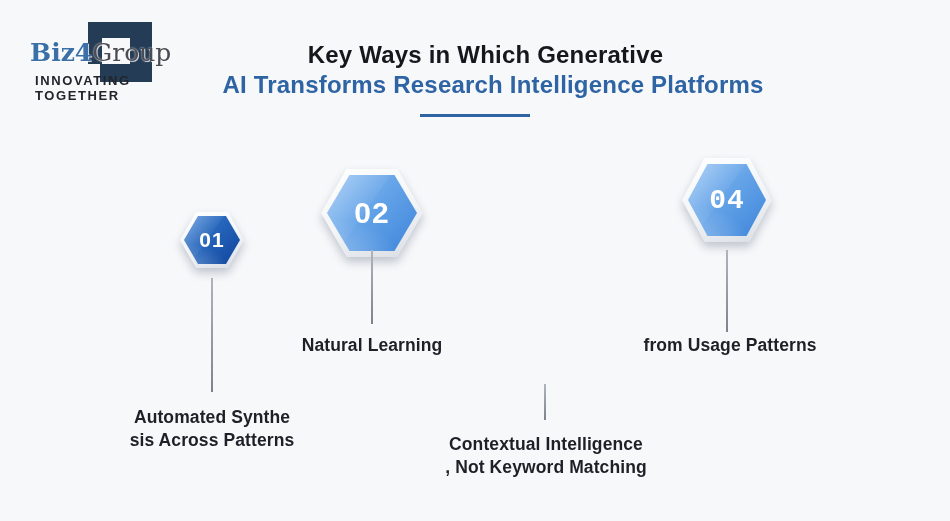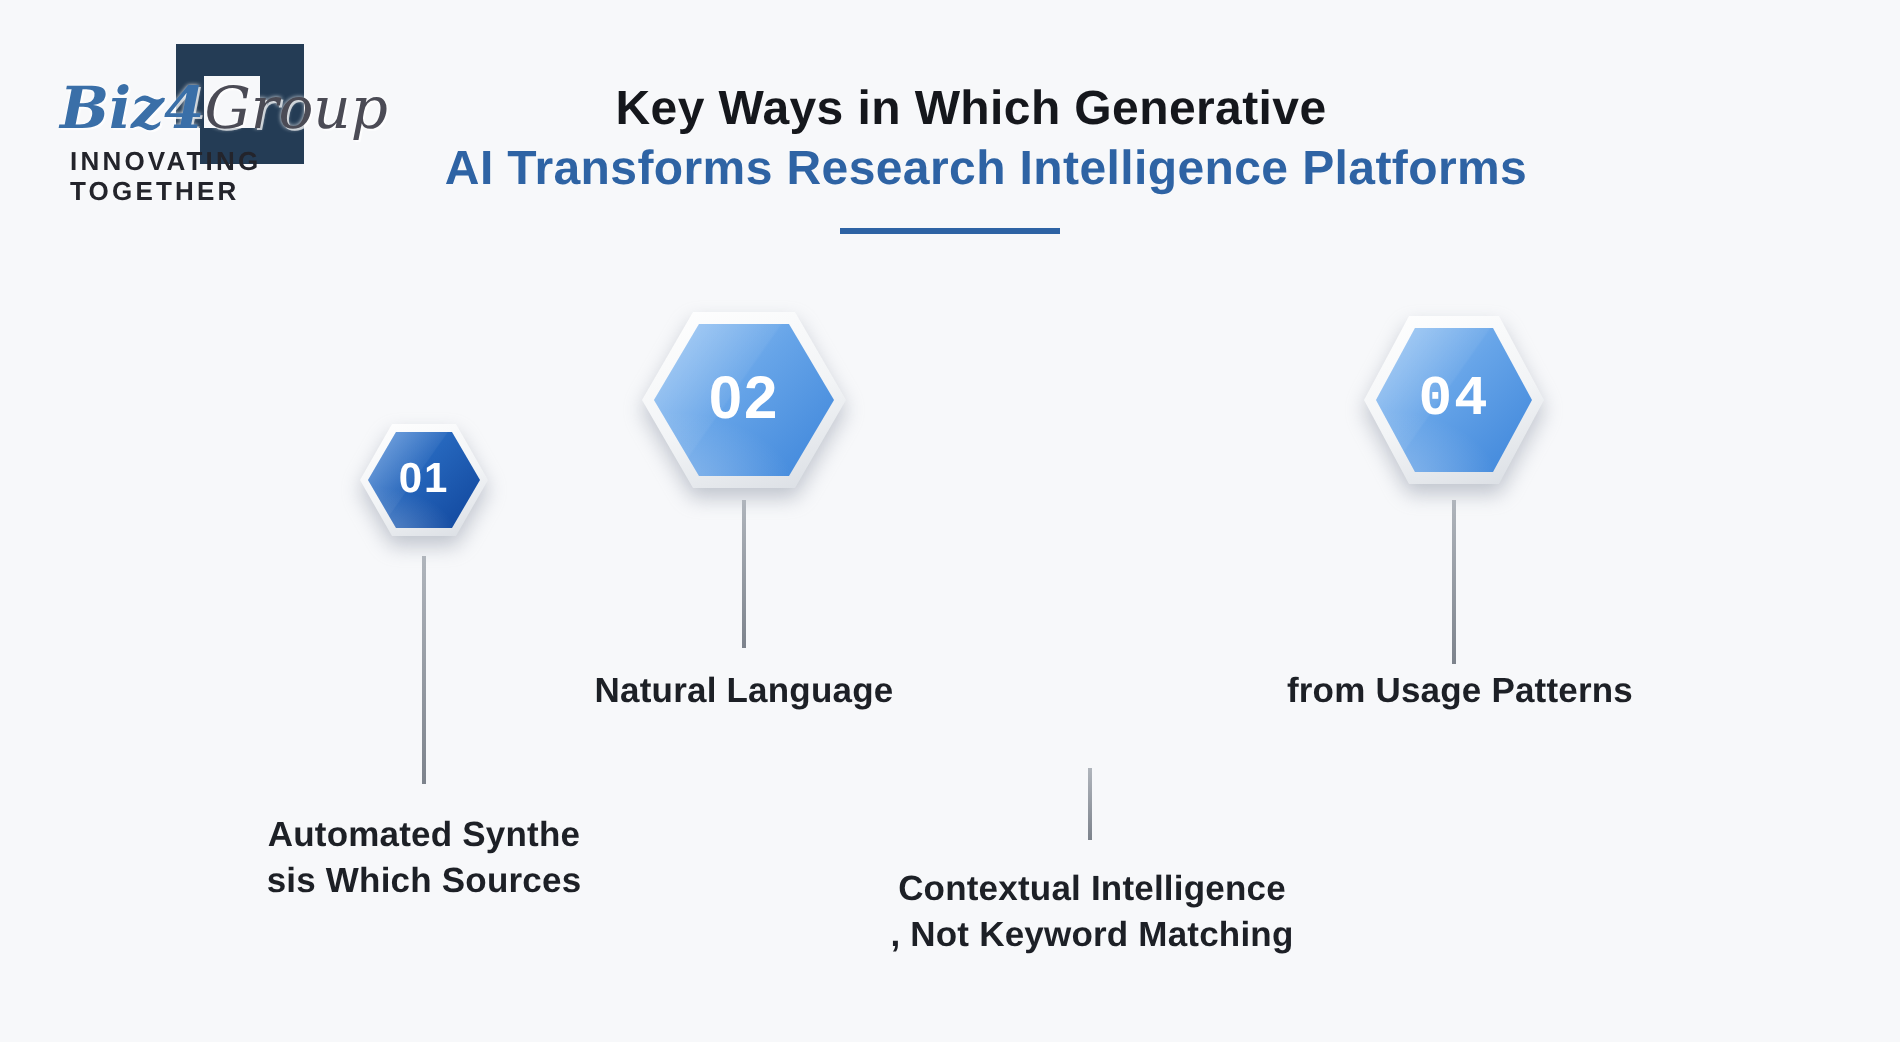--- a/index.html
+++ b/index.html
@@ -3,21 +3,21 @@
 <meta charset="utf-8">
 <style>
   html,body{margin:0;padding:0;}
   body{font-family:"Liberation Sans",sans-serif;background:#f7f8fa;}
   .canvas{position:relative;width:950px;height:521px;background:#f7f8fa;overflow:hidden;}
 
   
   .logo{position:absolute;left:28px;top:18px;width:132px;height:74px;}
   .logo svg{position:absolute;left:0;top:0;}
   .logo-text{position:absolute;left:2px;top:22px;white-space:nowrap;
-    font-family:"DejaVu Serif",serif;font-style:italic;font-size:29px;line-height:1;
+    font-family:"DejaVu Serif",serif;font-size:25px;line-height:1;
     text-shadow:0 0 2px rgba(255,255,255,.9),1px 1px 0 rgba(255,255,255,.7);}
   .logo-text .biz{color:#3a6fa8;font-weight:700;}
   .logo-text .four{color:#3a6fa8;font-weight:700;}
   .logo-text .group{color:#4b4b55;}
   .tagline{position:absolute;left:7px;top:55px;font-size:13px;font-weight:700;
     letter-spacing:1.6px;color:#23242b;}
 
   
   .title{position:absolute;left:0;top:40px;width:100%;text-align:center;line-height:1.25;}
   .title .t1{font-size:24px;font-weight:600;color:#15171c;letter-spacing:.2px;padding-left:21px;}
@@ -72,35 +72,35 @@
       <div class="hex-white">
         <div class="hex-fill dark">
           <span class="hex-num" style="font-size:21px;">01</span>
         </div>
       </div>
     </div>
   </div>
   <div class="connector" style="left:211px;top:278px;height:114px;"></div>
   <div class="label" style="left:110px;top:406px;width:204px;">
     <span>Automated Synthe</span>
-    <span>sis Which Sources</span>
+    <span>sis Across Patterns</span>
   </div>
 
-  <div class="hex" style="left:321px;top:156px;width:102px;height:88px;">
+  <div class="hex" style="left:321px;top:169px;width:102px;height:88px;">
     <div class="hex-shadow">
       <div class="hex-white">
         <div class="hex-fill light">
           <span class="hex-num" style="font-size:30px;">02</span>
         </div>
       </div>
     </div>
   </div>
   <div class="connector" style="left:371px;top:250px;height:74px;"></div>
   <div class="label" style="left:278px;top:334px;width:188px;">
-    <span>Natural Language</span>
+    <span>Natural Learning</span>
   </div>
 
   <div class="connector" style="left:544px;top:384px;height:36px;"></div>
   <div class="label" style="left:424px;top:433px;width:244px;">
     <span>Contextual Intelligence</span>
     <span>, Not Keyword Matching</span>
   </div>
 
   <div class="hex" style="left:682px;top:158px;width:90px;height:84px;">
     <div class="hex-shadow">

